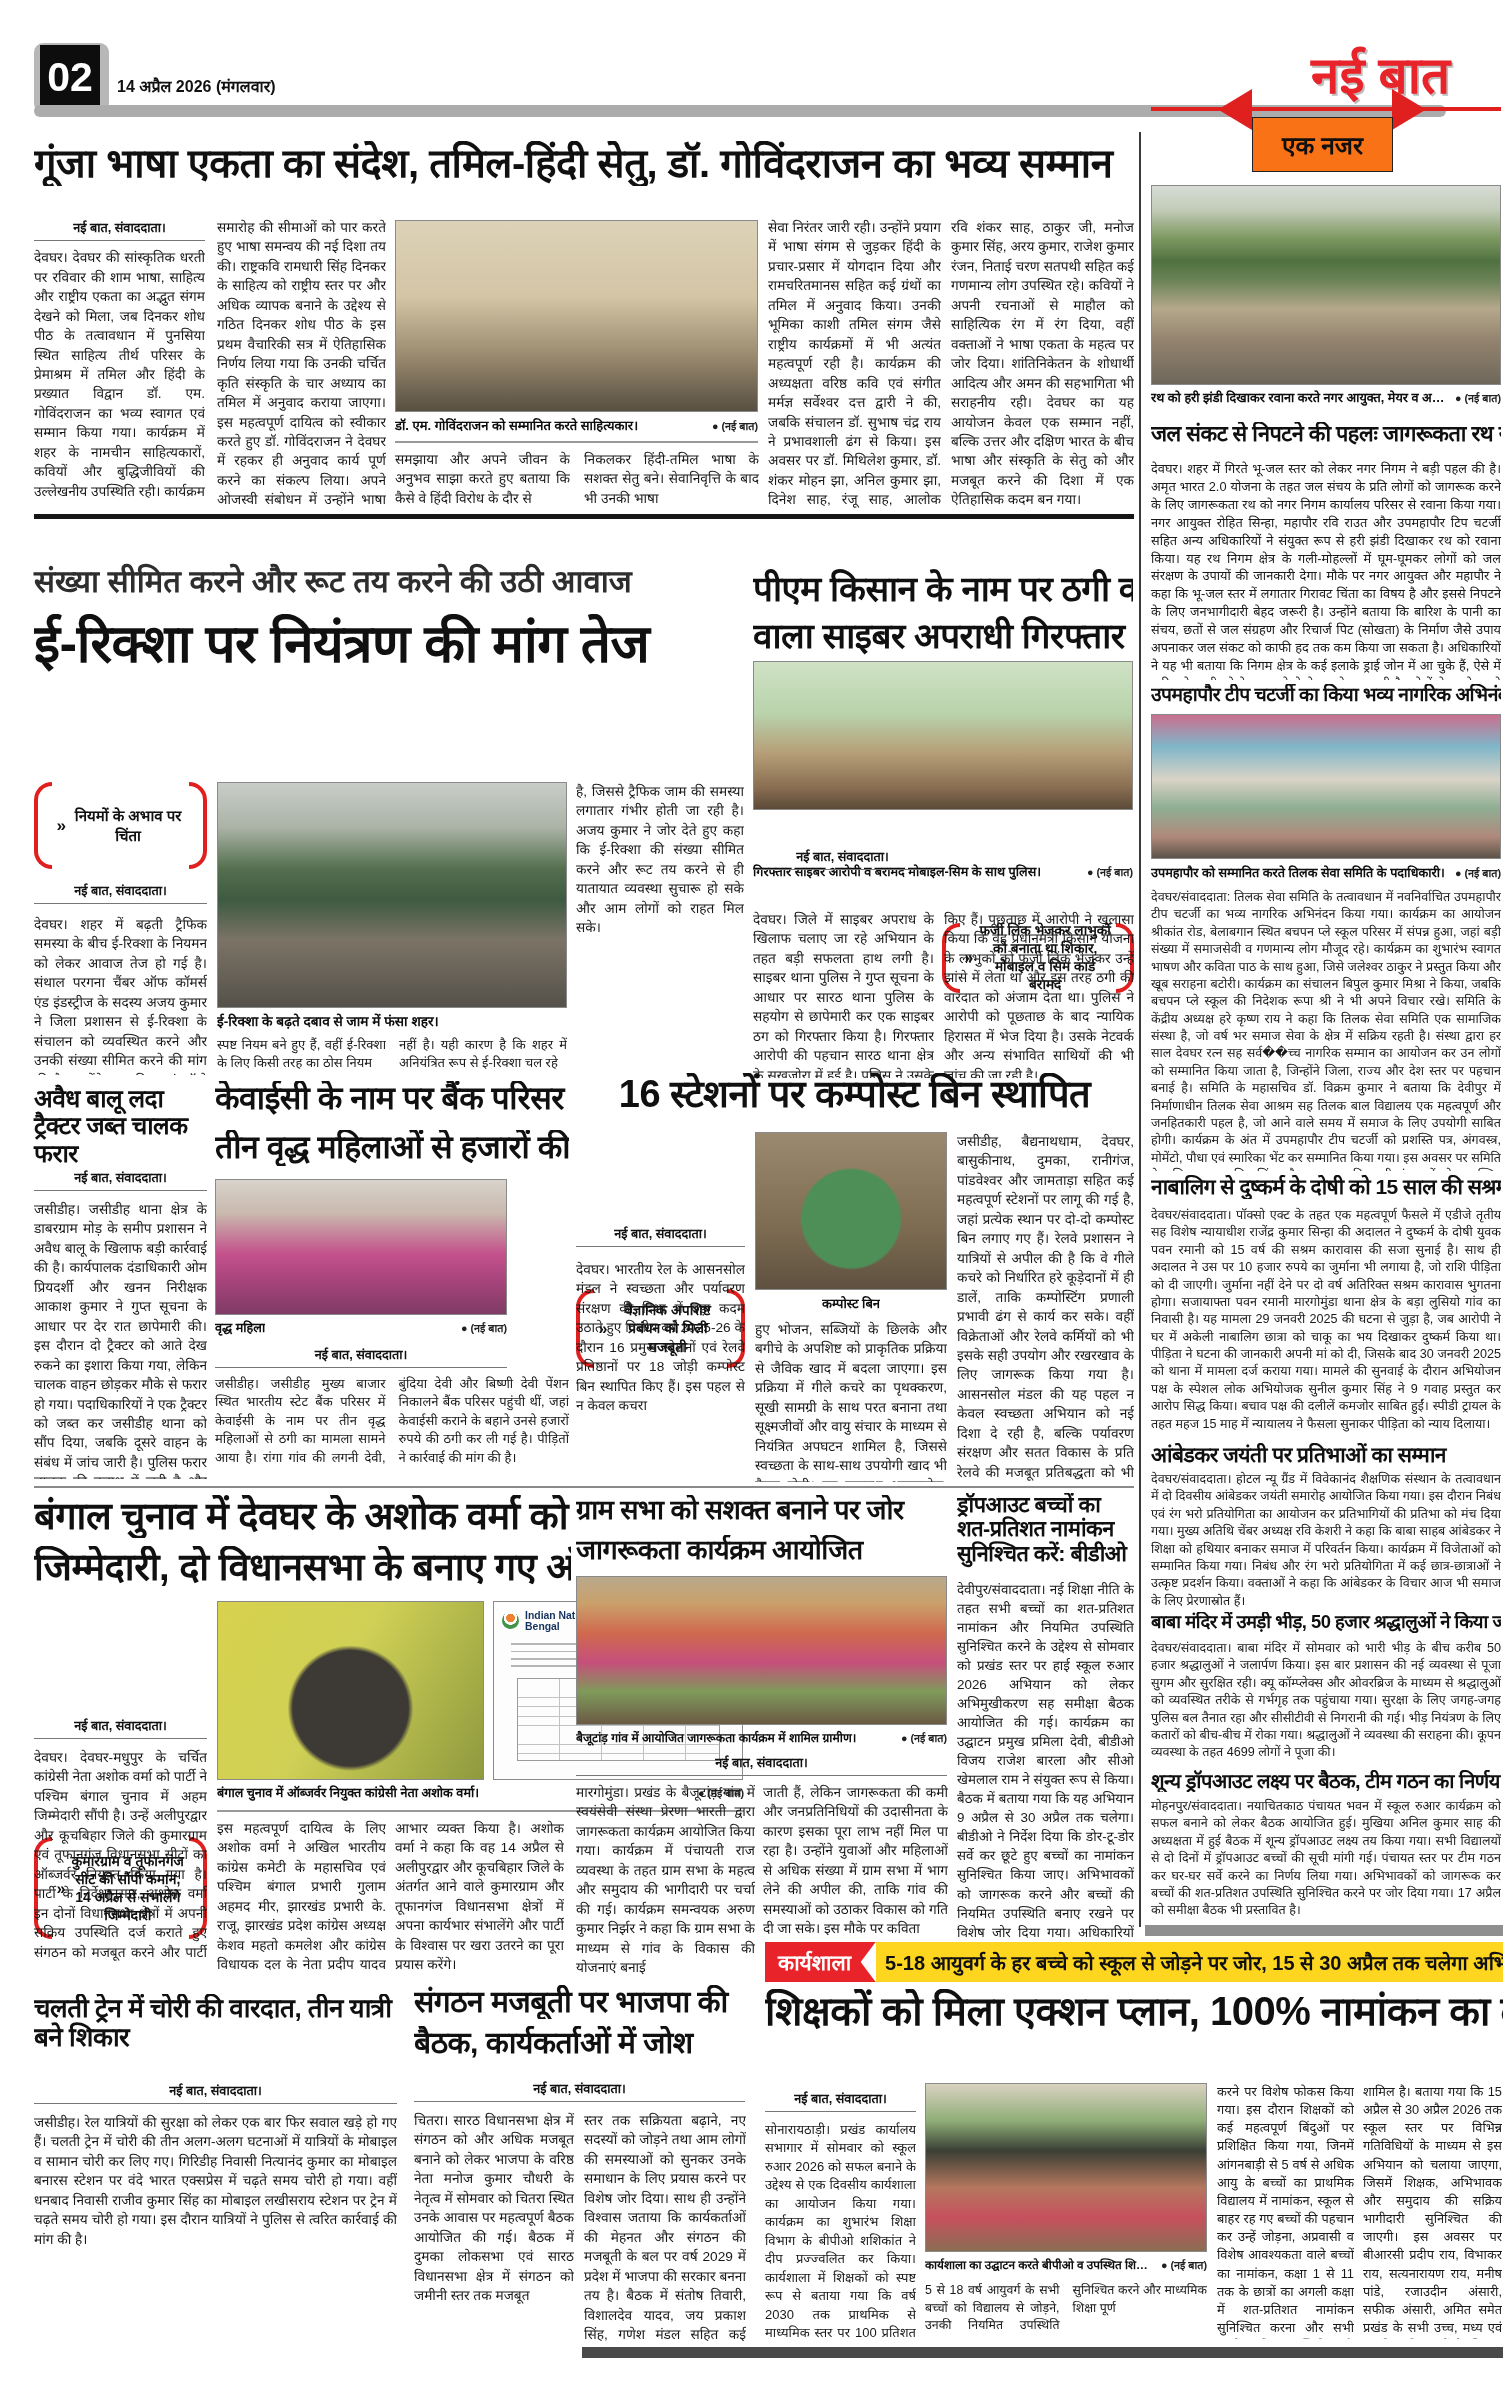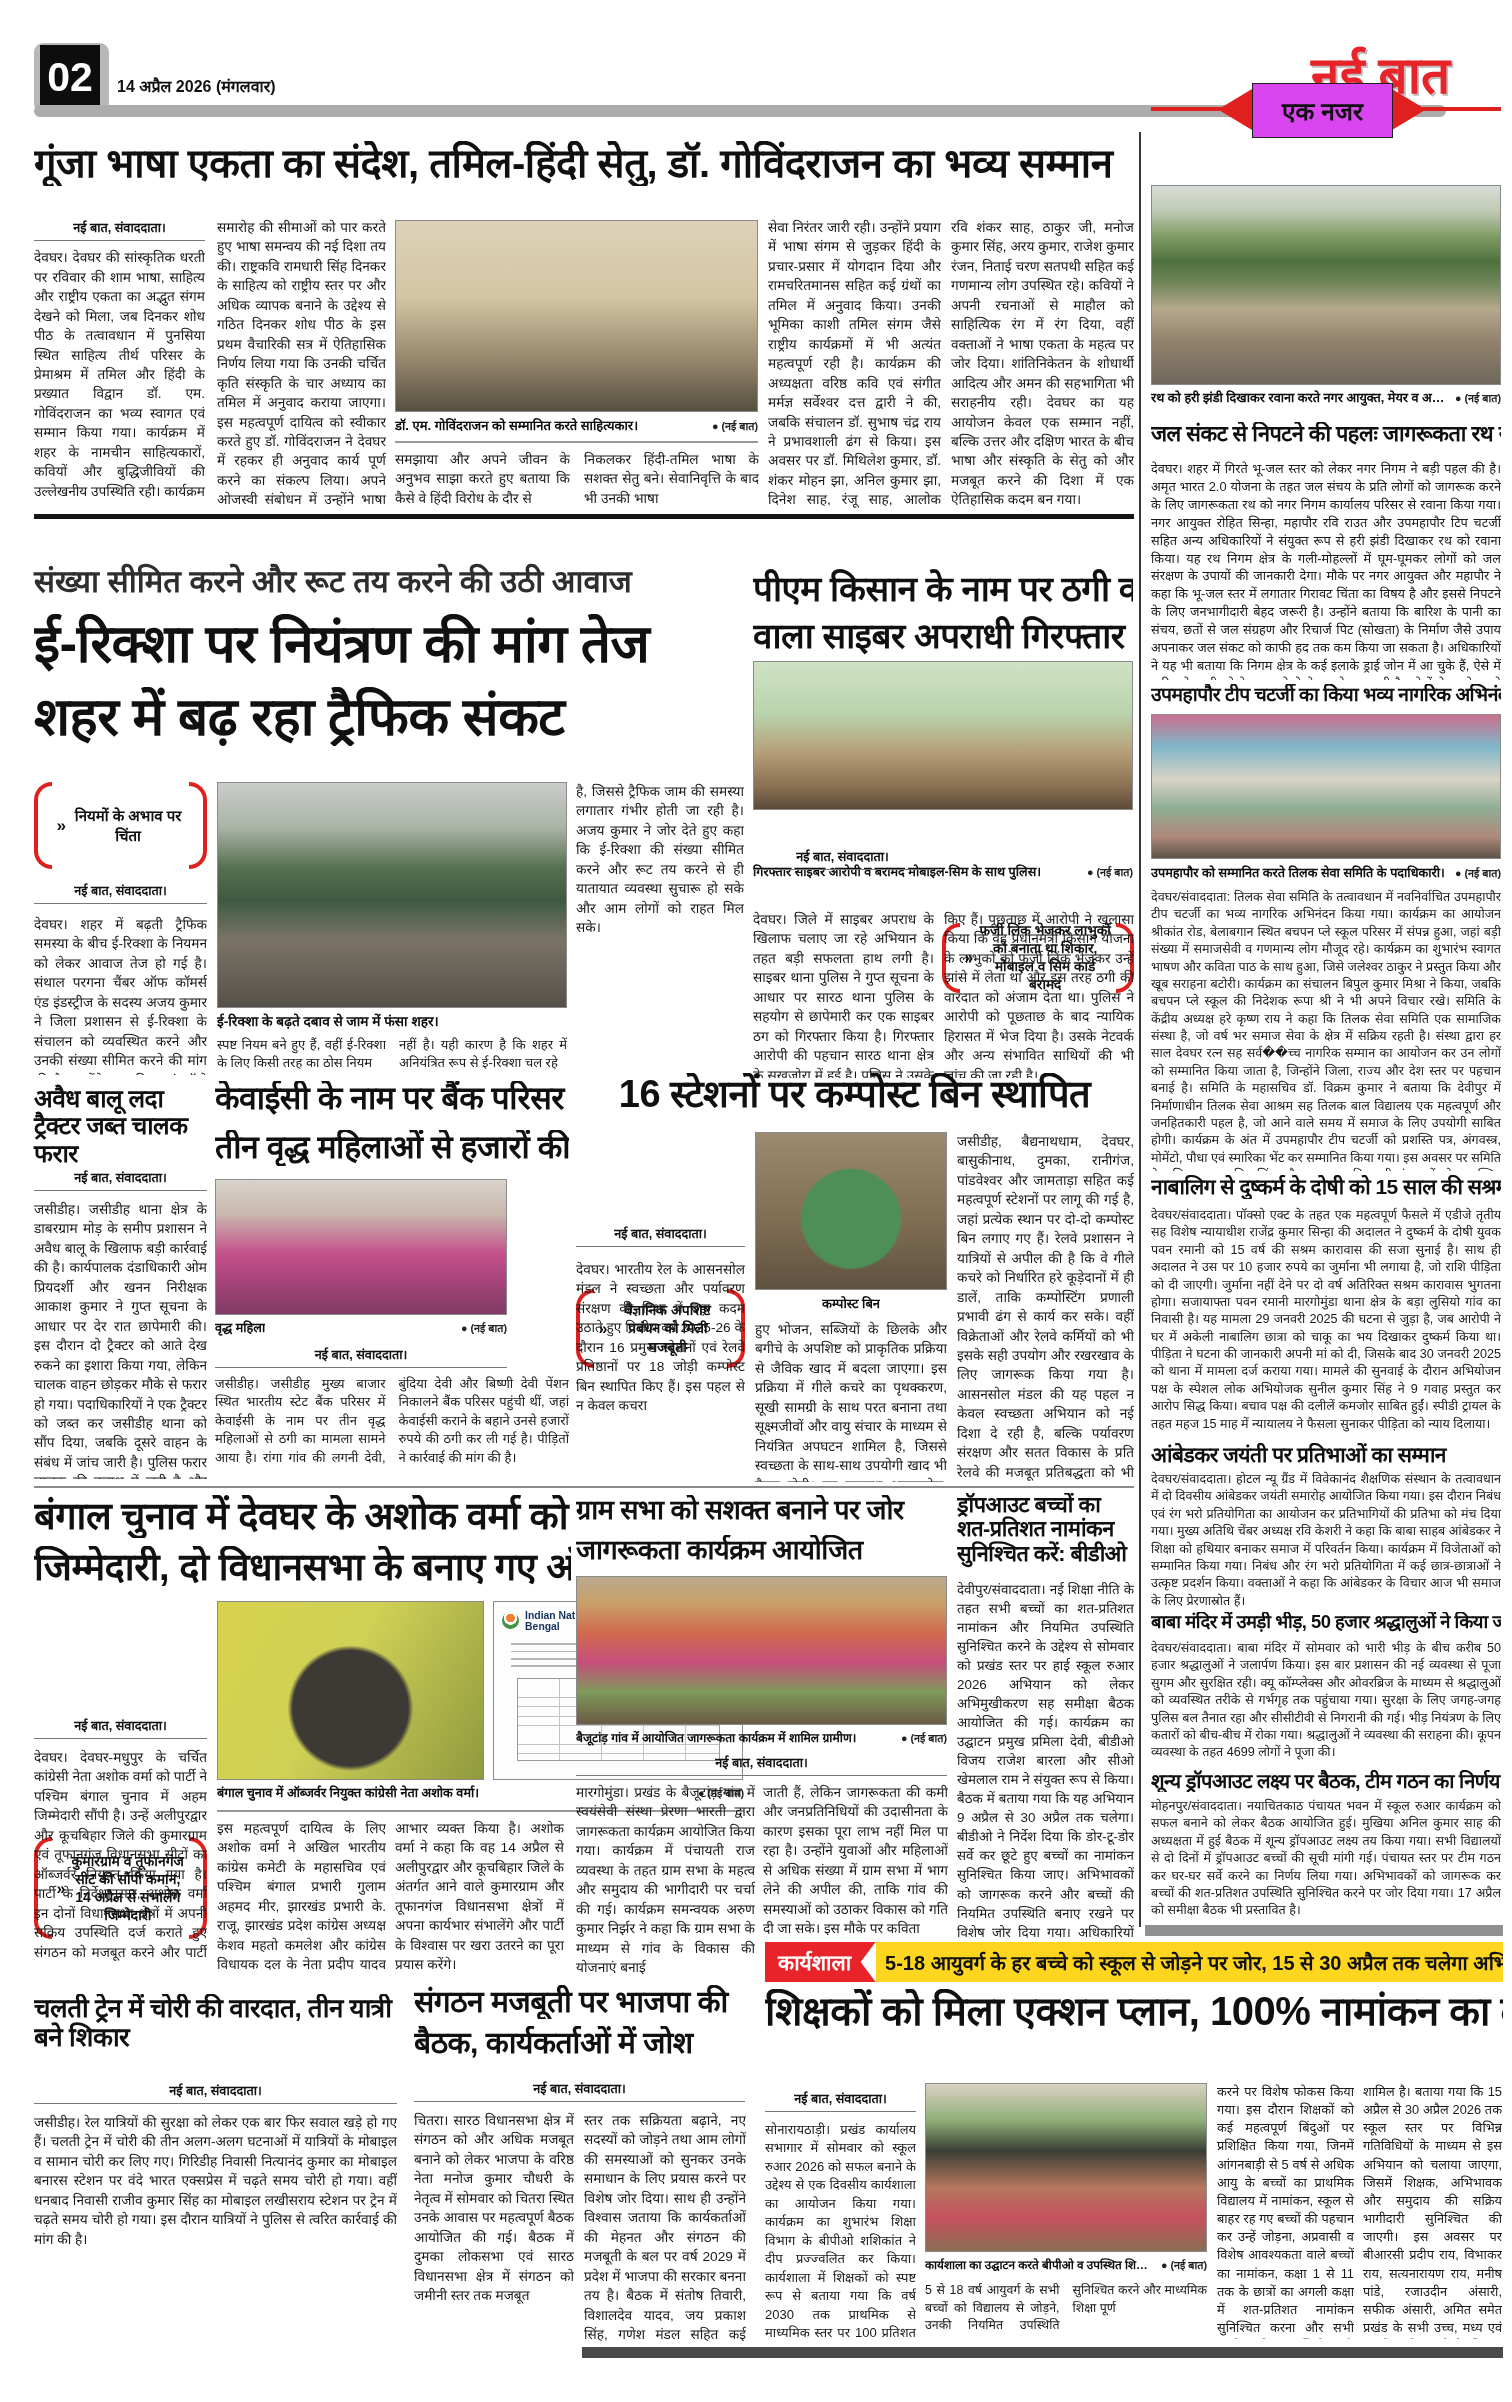--- a/index.html
+++ b/index.html
@@ -23,22 +23,22 @@
           font-weight:bold;color:#101010;text-align:center;line-height:1.3;box-sizing:border-box;}
   .pquote::before,.pquote::after{content:"";position:absolute;top:0;bottom:0;width:14px;
           border:4.7px solid #e0201f;border-right:none;border-radius:24.5px 0 0 24.5px;}
   .pquote::before{left:0;}
   .pquote::after{right:0;transform:scaleX(-1);}
   .qarr{color:#111;margin-right:5.6px;font-size:1.15em;flex:none;}
   
   #mast-paper{font-weight:bold;color:#e8232a;text-shadow:1.9px 1.9px 0 #bdbdbd, -0.9px -0.9px 0 #ffffff;}
   #mast-section{font-weight:bold;color:#e8232a;}
   
-  .badge-box{background:#d946ef;border:0.9px solid #222;display:flex;align-items:center;justify-content:center;
-             font-weight:bold;font-size:24.5px;color:#101010;}
+  .badge-box{background:#f97316;border:0.9px solid #222;display:flex;align-items:center;justify-content:center;
+             font-weight:bold;font-size:24.5px;color:#101010;margin-top:34px;}
   .badge-arrow{background:#e0201f;}
   .arrow-left{clip-path:polygon(100% 0,0 50%,100% 100%);}
   .arrow-right{clip-path:polygon(0 0,100% 50%,0 100%);}
   
   .wtag{background:#e8232a;color:#fff;font-weight:bold;font-size:21px;display:flex;align-items:center;
         padding:0 24.5px 0 13px;clip-path:polygon(0 0,100% 0,calc(100% - 15px) 50%,100% 100%,0 100%);}
   .wband{background:#ffd61f;color:#101010;font-weight:bold;font-size:20px;display:flex;align-items:center;
          padding:0 9.4px;flex:1;overflow:hidden;white-space:nowrap;}
   
   .ph-rath{background:linear-gradient(180deg,#d7dcd5 0%,#c2cbb8 12%,#7e9a62 26%,#4f7140 38%,#6c8457 48%,#b5a88c 62%,#93836e 78%,#6e675a 100%);}
@@ -127,21 +127,20 @@
   </div>
   <div class="abs" style="left:395px;top:441px;width:363px;height:1.9px;background:#999;"></div>
   <div class="abs bd" style="left:395px;top:450px;width:175px;height:60px;">समझाया और अपने जीवन के अनुभव साझा करते हुए बताया कि कैसे वे हिंदी विरोध के दौर से</div>
   <div class="abs bd" style="left:584px;top:450px;width:175px;height:60px;">निकलकर हिंदी-तमिल भाषा के सशक्त सेतु बने। सेवानिवृत्ति के बाद भी उनकी भाषा</div>
   <div class="abs bd" style="left:768px;top:218px;width:173px;height:292px;">सेवा निरंतर जारी रही। उन्होंने प्रयाग में भाषा संगम से जुड़कर हिंदी के प्रचार-प्रसार में योगदान दिया और रामचरितमानस सहित कई ग्रंथों का तमिल में अनुवाद किया। उनकी भूमिका काशी तमिल संगम जैसे राष्ट्रीय कार्यक्रमों में भी अत्यंत महत्वपूर्ण रही है। कार्यक्रम की अध्यक्षता वरिष्ठ कवि एवं संगीत मर्मज्ञ सर्वेश्वर दत्त द्वारी ने की, जबकि संचालन डॉ. सुभाष चंद्र राय ने प्रभावशाली ढंग से किया। इस अवसर पर डॉ. मिथिलेश कुमार, डॉ. शंकर मोहन झा, अनिल कुमार झा, दिनेश साह, रंजू साह, आलोक कुमार मल्लिक, उमाशंकर राव उरेंदु,</div>
   <div class="abs bd" style="left:951px;top:218px;width:183px;height:292px;">रवि शंकर साह, ठाकुर जी, मनोज कुमार सिंह, अरय कुमार, राजेश कुमार रंजन, निताई चरण सतपथी सहित कई गणमान्य लोग उपस्थित रहे। कवियों ने अपनी रचनाओं से माहौल को साहित्यिक रंग में रंग दिया, वहीं वक्ताओं ने भाषा एकता के महत्व पर जोर दिया। शांतिनिकेतन के शोधार्थी आदित्य और अमन की सहभागिता भी सराहनीय रही। देवघर का यह आयोजन केवल एक सम्मान नहीं, बल्कि उत्तर और दक्षिण भारत के बीच भाषा और संस्कृति के सेतु को और मजबूत करने की दिशा में एक ऐतिहासिक कदम बन गया।</div>
   <div class="abs rule" style="left:34px;top:514px;width:1100px;height:4.7px;"></div>
 
   <div class="abs hl" style="left:34px;top:614px;width:710px;font-size:53px;white-space:nowrap;overflow:hidden;">ई-रिक्शा पर नियंत्रण की मांग तेज</div>
   <div class="abs kicker" style="left:34px;top:565px;width:710px;font-size:31px;">संख्या सीमित करने और रूट तय करने की उठी आवाज</div>
-  <div class="abs hl" style="left:34px;top:687px;width:710px;font-size:53px;white-space:nowrap;overflow:hidden;">शहर में बढ़ रहा ट्रैफिक संकट</div>
 
   <div class="abs pquote" style="left:34px;top:782px;width:173px;height:87px;font-size:15px;">
     <span class="qarr">»</span>
     <span>नियमों के अभाव पर चिंता</span>
   </div>
   <div class="abs byline" style="left:34px;top:881px;width:173px;">नई बात, संवाददाता।</div>
   <div class="abs bd" style="left:34px;top:915px;width:173px;height:160px;">देवघर। शहर में बढ़ती ट्रैफिक समस्या के बीच ई-रिक्शा के नियमन को लेकर आवाज तेज हो गई है। संथाल परगना चैंबर ऑफ कॉमर्स एंड इंडस्ट्रीज के सदस्य अजय कुमार ने जिला प्रशासन से ई-रिक्शा के संचालन को व्यवस्थित करने और उनकी संख्या सीमित करने की मांग की है। उन्होंने कहा कि जहां ऑटो रिक्शा, टैक्सी और कैब के संचालन के लिए</div>
   <div class="abs photo ph-traffic" style="left:217px;top:782px;width:350px;height:226px;"></div>
   <div class="abs cap" style="left:217px;top:1011px;width:350px;font-size:13.7px;">
     <span class="ctext">ई-रिक्शा के बढ़ते दबाव से जाम में फंसा शहर।</span>

